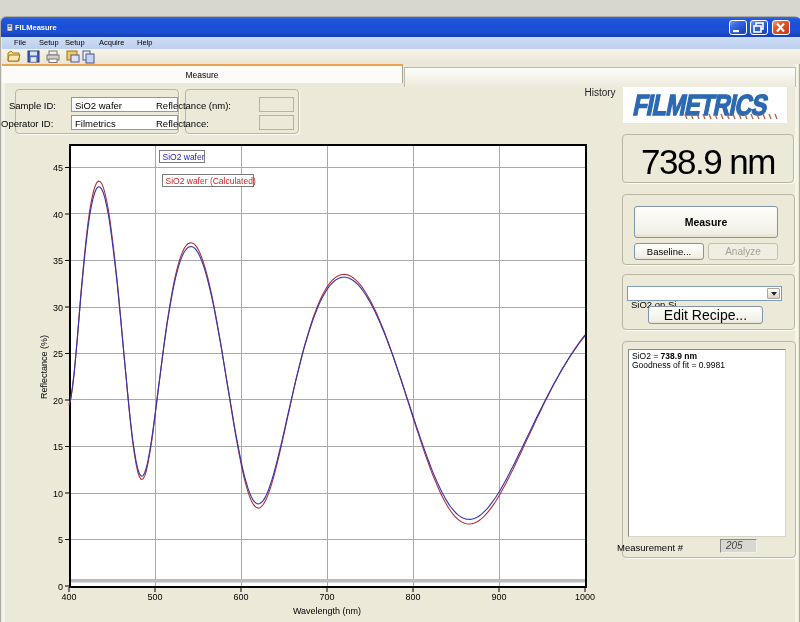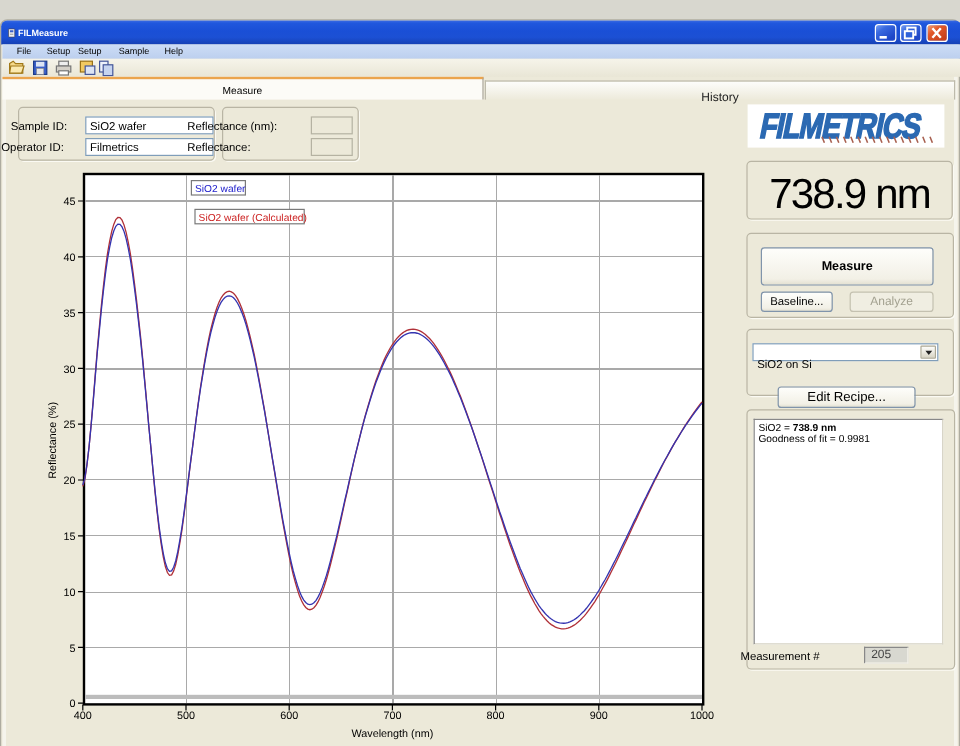--- a/index.html
+++ b/index.html
@@ -34,21 +34,21 @@
 #toolbar { position:absolute; left:1px; top:32px; width:798px; height:15px;
   background:linear-gradient(#f6f4ea,#e9e6d6); }
 
 
 #tabs { position:absolute; left:1px; top:47px; width:798px; height:19px; }
 #tabMeasure { position:absolute; left:0; top:0; width:401px; height:19px;
   background:#fcfbf7; border-top:2px solid #eba44d; border-right:1px solid #a9a597;
   font-size:8.5px; text-align:center; padding-top:4px; }
 #tabHistory { position:absolute; left:402px; top:3px; width:392px; height:16px;
   background:linear-gradient(#fdfdfb,#edeadb); border:1px solid #bdbaab; border-bottom:none;
-  font-size:10px; text-align:center; padding-top:8px; color:#222; }
+  font-size:10px; text-align:center; padding-top:19px; color:#222; }
 
 
 .grp { position:absolute; border:1px solid #b9b5a4; border-radius:4px;
   box-shadow:1px 1px 0 #fbfaf3; }
 
 
 .lbl { position:absolute; font-size:9.5px; color:#000; text-align:left; }
 .inp { position:absolute; background:#fff; border:1px solid #7f9db9; font-size:9.5px;
   padding:2px 0 0 3px; color:#000; }
 .inpdis { position:absolute; background:#ece9d9; border:1px solid #b5b2a2; }
@@ -82,21 +82,21 @@
           <rect x="3" y="5" width="7" height="6" fill="#2f62d8" stroke="#fff" stroke-width="1.6"></rect>
         </svg></div>
     <div class="tbtn" id="btnclose"><svg width="16" height="13" viewBox="0 0 16 13">
           <path d="M4 2.5 L11 10.5 M11 2.5 L4 10.5" stroke="#fff" stroke-width="2"></path>
         </svg></div>
   </div>
   <div id="menubar">
     <span style="left:12px">File</span>
       <span style="left:37px">Setup</span>
     <span style="left:63px">Setup</span>
-      <span style="left:97px">Sample</span>
+      <span style="left:97px">Acquire</span>
     <span style="left:135px">Help</span>
   </div>
   <div id="toolbar">
     <svg width="798" height="15" viewBox="0 0 798 15">
 
       <g transform="translate(5,1)">
         <path d="M1 3 L4 1 L6 3 L12 3 L12 11 L1 11 Z" fill="#f6d98a" stroke="#a07818" stroke-width="1"></path>
         <path d="M2 5 L13 5 L11 11 L1 11 Z" fill="#fbe9af" stroke="#a07818" stroke-width="1"></path>
       </g>
 
@@ -222,32 +222,32 @@
           <line x1="140" y1="27" x2="142" y2="32"></line>
         <line x1="146" y1="27" x2="148" y2="32"></line>
           <line x1="152" y1="27" x2="154" y2="32"></line>
       </g>
     </svg>
   </div>
   <div class="grp" style="left:621px; top:117px; width:172px; height:49px;"></div>
   <div id="bignum" style="position:absolute; left:621px; top:127px; width:172px; text-align:center; font-size:35px; line-height:35px; letter-spacing:-1.5px; color:#000;">738.9 nm</div>
   <div class="grp" style="left:621px; top:177px; width:173px; height:71px;"></div>
   <div class="btn" id="btnMeasure" style="left:633px; top:189px; width:144px; height:32px; font-size:10.5px; font-weight:bold; line-height:30px;">Measure</div>
-  <div class="btn" style="left:633px; top:226px; width:60px; height:17px; font-size:9.5px; line-height:15px;">Baseline...</div>
+  <div class="btn" style="left:633px; top:226px; width:70px; height:17px; font-size:9.5px; line-height:15px;">Baseline...</div>
   <div class="btndis" style="left:707px; top:226px; width:70px; height:17px; font-size:10px; line-height:15px;">Analyze</div>
 
   <div class="grp" style="left:621px; top:257px; width:173px; height:56px;"></div>
   <div class="inp" style="left:626px; top:269px; width:155px; height:15px; padding-top:12px;">SiO2 on Si
     <span style="position:absolute; right:1px; top:1px; width:13px; height:11px; background:linear-gradient(#fdfdfb,#d8d4c4); border:1px solid #aca894; border-radius:1px; text-align:center;">
         <svg width="6" height="4" viewBox="0 0 6 4" style="display:block;margin:3px auto 0;">
           <path d="M0 0 L6 0 L3 3.8 Z" fill="#222"></path>
         </svg>
       </span>
   </div>
-  <div class="btn" style="left:647px; top:289px; width:115px; height:18px; font-size:11px; line-height:16px;margin-top:16px;">Edit Recipe...</div>
+  <div class="btn" style="left:647px; top:289px; width:115px; height:18px; font-size:14px; line-height:16px;">Edit Recipe...</div>
 
   <div class="grp" style="left:621px; top:324px; width:174px; height:217px;"></div>
   <div id="results" style="position:absolute; left:627px; top:332px; width:158px; height:188px; background:#fff; border:1px solid #888; border-right-color:#d8d5c8; border-bottom-color:#d8d5c8; font-size:8.5px; line-height:9.3px; padding:2px 0 13px 3px; color:#000;">
     SiO2 = <b>738.9 nm</b><br>Goodness of fit = 0.9981
   </div>
   <div class="lbl" style="left:616px; top:525px; width:100px; font-size:9.5px;">Measurement #</div>
-  <div style="position:absolute; left:719px; top:522px; width:37px; height:14px; background:#d8d8d0; border:1px solid #888; border-right-color:#f2f1e8; border-bottom-color:#f2f1e8; font-size:10px; color:#444; padding-left:5px;">205</div>
+  <div style="position:absolute; left:719px; top:522px; width:37px; height:14px; background:#d8d8d0; border:1px solid #888; border-right-color:#f2f1e8; border-bottom-color:#f2f1e8; font-size:10px; color:#444; padding-left:5px;font-style:italic;">205</div>
 </div>
 
 </body></html>

